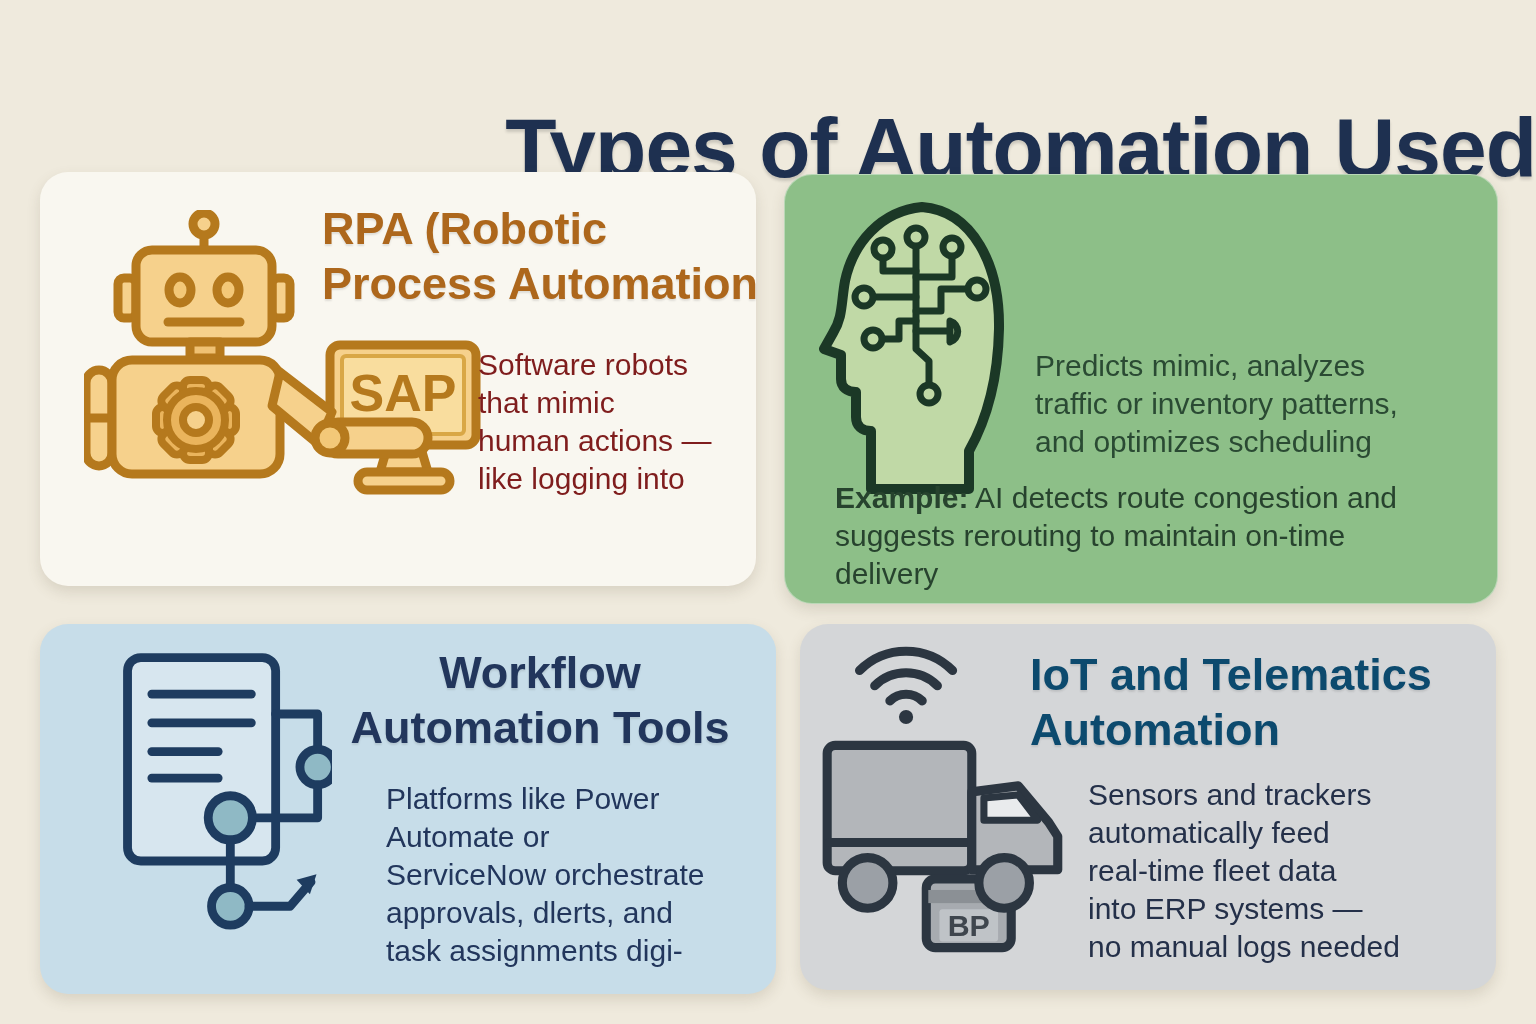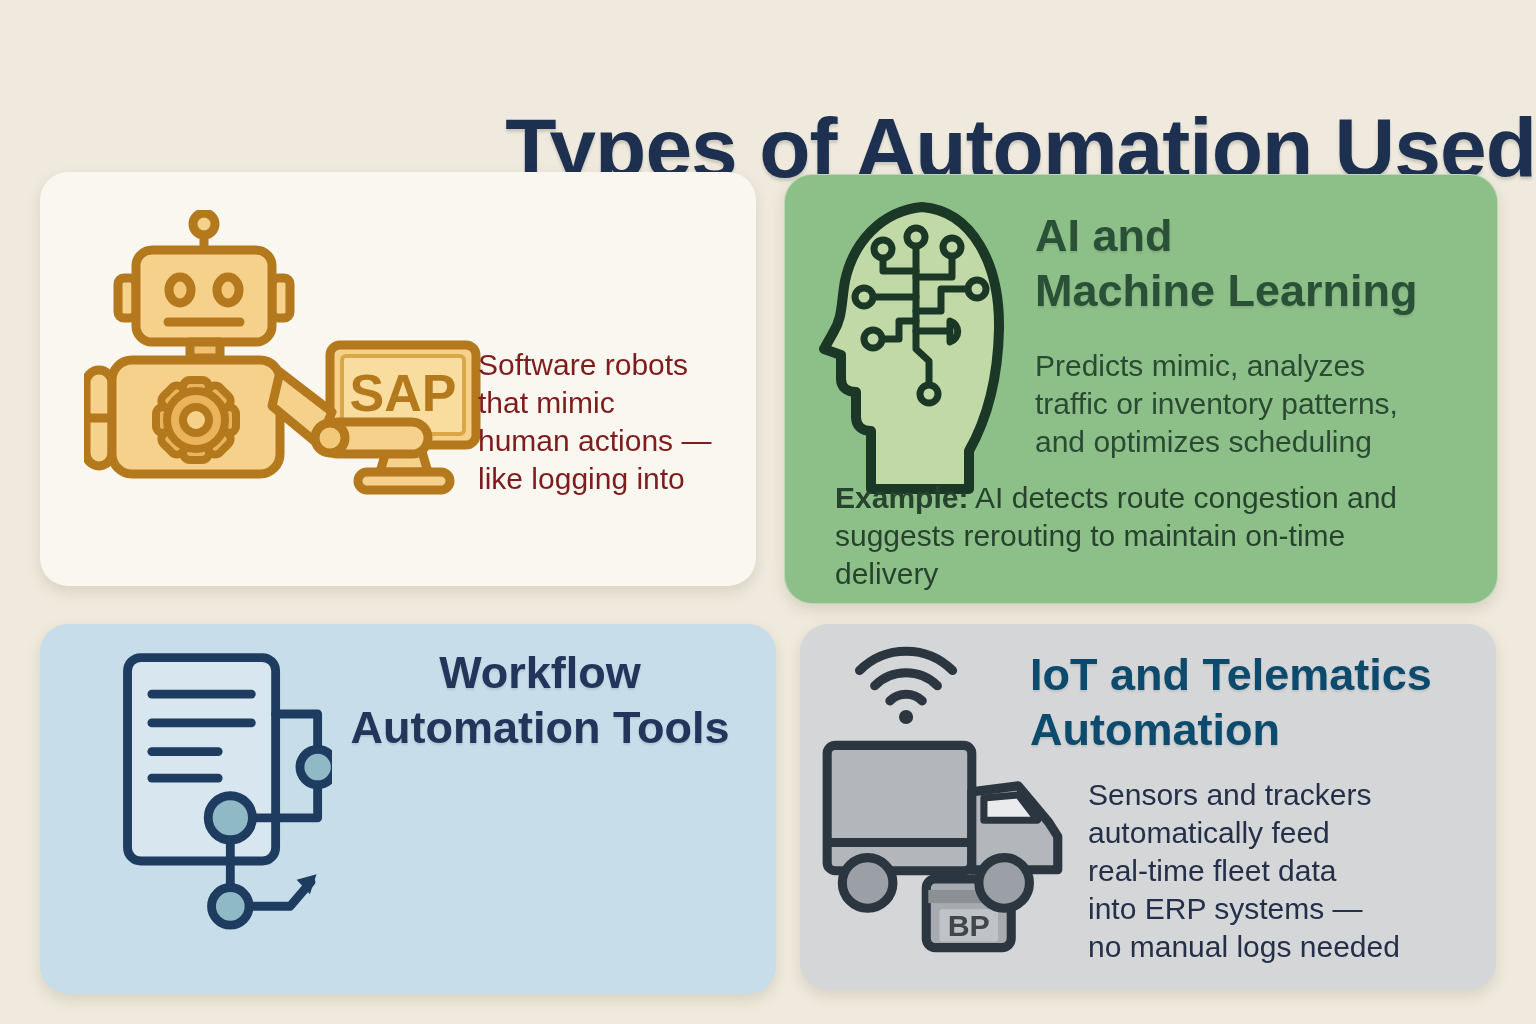--- a/index.html
+++ b/index.html
@@ -77,20 +77,22 @@
 
       <g stroke="#b5791d" stroke-width="8" stroke-linejoin="round" fill="#eab45c">
         <rect x="72" y="197" width="80" height="26" rx="7"></rect>
         <rect x="72" y="197" width="80" height="26" rx="7" transform="rotate(45 112 210)"></rect>
         <rect x="72" y="197" width="80" height="26" rx="7" transform="rotate(90 112 210)"></rect>
         <rect x="72" y="197" width="80" height="26" rx="7" transform="rotate(135 112 210)"></rect>
         <circle cx="112" cy="210" r="29"></circle>
         <circle cx="112" cy="210" r="13" fill="#f6d18c"></circle>
       </g>
     </svg>
+    <h2 class="h">RPA (Robotic
+Process Automation</h2>
     <p class="b">Software robots
 that mimic
 human actions —
 like logging into</p>
   </div>
 
   <div class="card" id="card-ai">
     <svg id="ai-icon" viewBox="0 0 200 300">
       <path d="M103,8 C62,12 34,44 26,82 C22,104 24,118 14,134 L5,150 L22,156
                L22,180 C22,188 28,193 37,193 L37,218 C37,227 43,232 52,232
@@ -106,22 +108,20 @@
         <circle cx="97" cy="38" r="9" fill="#c0d9a6"></circle>
         <circle cx="64" cy="50" r="9" fill="#c0d9a6"></circle>
         <circle cx="133" cy="48" r="9" fill="#c0d9a6"></circle>
         <circle cx="45" cy="98" r="9" fill="#c0d9a6"></circle>
         <circle cx="158" cy="90" r="9" fill="#c0d9a6"></circle>
         <circle cx="54" cy="140" r="9" fill="#c0d9a6"></circle>
         <path d="M131,122 A11,11 0 0 1 131,143 Z" fill="#c0d9a6"></path>
         <circle cx="110" cy="195" r="9" fill="#c0d9a6"></circle>
       </g>
     </svg>
-    <h2 class="h">AI and
-Machine Learning</h2>
     <p class="b">Predicts mimic, analyzes
 traffic or inventory patterns,
 and optimizes scheduling</p>
     <p class="ex"><span class="exl">Example:</span><span> AI detects route congestion and
 suggests rerouting to maintain on-time
 delivery</span></p>
   </div>
 
   <div class="card" id="card-workflow">
     <svg id="workflow-icon" viewBox="0 0 190 255">
@@ -135,20 +135,25 @@
         <circle cx="177" cy="104" r="16" fill="#8fb9c5"></circle>
         <circle cx="98" cy="150" r="20" fill="#8fb9c5"></circle>
         <line x1="98" y1="170" x2="98" y2="212"></line>
         <circle cx="98" cy="230" r="17" fill="#8fb9c5"></circle>
         <path d="M115,230 L152,230 L171,208"></path>
         <polygon points="176,201 158,206 170,219" fill="#1e3c60" stroke="none"></polygon>
       </g>
     </svg>
     <h2 class="h">Workflow
 Automation Tools</h2>
+    <p class="b">Platforms like Power
+Automate or
+ServiceNow orchestrate
+approvals, dlerts, and
+task assignments digi-</p>
   </div>
 
   <div class="card" id="card-iot">
     <svg id="iot-icon" viewBox="0 0 265 330">
       <g stroke="#2c3641" stroke-width="9" fill="none" stroke-linecap="round">
         <circle cx="93" cy="80" r="7" fill="#2c3641" stroke="none"></circle>
         <path d="M77,64 A23,23 0 0 1 109,64"></path>
         <path d="M62,49 A44,44 0 0 1 124,49"></path>
         <path d="M47,34 A65,65 0 0 1 139,34"></path>
       </g>

